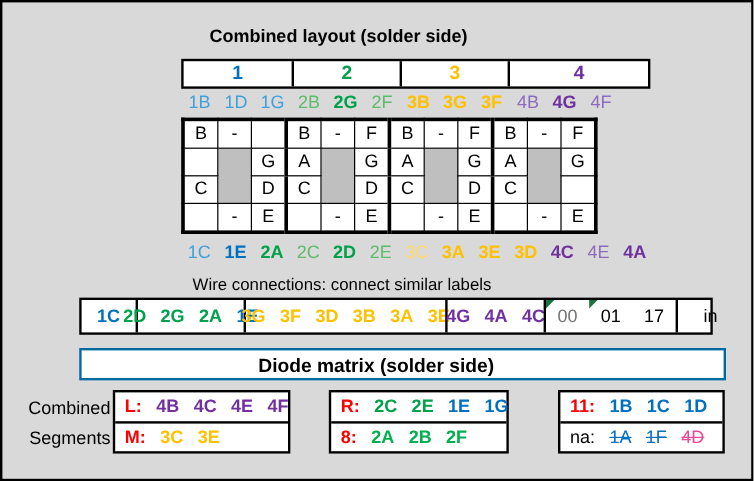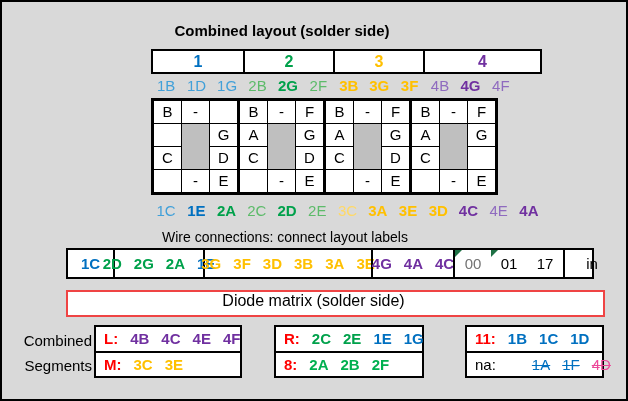--- a/index.html
+++ b/index.html
@@ -51,22 +51,22 @@
   .wc-5 { width:110px; gap:0; font-weight:400; position:relative; }
   .wc-6 { width:27px; font-weight:400;padding-left:27px; }
   .num-part { flex:1; position:relative; height:100%; display:flex; align-items:center; justify-content:center; }
   .flag {
     position:absolute; top:0; left:0; width:0; height:0;
     border-top:7px solid #1E7145; border-right:7px solid transparent;
   }
 
   .diode-bar {
     position:absolute; top:288px; left:64px; width:539px; height:27px;
-    background:#fff; border:2px solid #ef4444; box-sizing:border-box;
-    display:flex; align-items:flex-start; justify-content:center; font-size:16px; font-weight:400;
+    background:#fff; border:2px solid #0369a1; box-sizing:border-box;
+    display:flex; align-items:flex-end; justify-content:center; font-size:16px; font-weight:700;
   }
   .diode-bar span { position:relative; left:-22px; }
 
   .side-label { position:absolute; left:4px; width:86px; text-align:right; font-size:15px; }
   .side-label.combined { top:330px; }
   .side-label.segments { top:355px; }
 
   .dbox {
     position:absolute; top:323px; height:53px; background:#fff;
     border:2px solid #000; box-sizing:border-box; display:flex; flex-direction:column;
@@ -175,21 +175,21 @@
       <span class="label-chip" style="color: rgb(93, 187, 106);">2E</span>
       <span class="label-chip" style="color: rgb(255, 217, 102);">3C</span>
       <span class="label-chip" style="color: rgb(255, 192, 0); font-weight: 700;">3A</span>
       <span class="label-chip" style="color: rgb(255, 192, 0); font-weight: 700;">3E</span>
       <span class="label-chip" style="color: rgb(255, 192, 0); font-weight: 700;">3D</span>
       <span class="label-chip" style="color: rgb(112, 48, 160); font-weight: 700;">4C</span>
       <span class="label-chip" style="color: rgb(143, 107, 191);">4E</span>
       <span class="label-chip" style="color: rgb(112, 48, 160); font-weight: 700;">4A</span>
     </div>
 
-  <div class="wire-caption">Wire connections: connect layout labels</div>
+  <div class="wire-caption">Wire connections: connect similar labels</div>
 
   <div class="wire-table" id="wire-table">
       <div class="wire-cell wc-1">
         <span class="wire-part"><span style="color: rgb(0, 112, 192); font-weight: 700;">1C</span></span>
       </div>
       <div class="wire-cell wc-2">
         <span class="wire-part"><span style="color: rgb(0, 161, 75); font-weight: 700;">2D</span></span>
         <span class="wire-part"><span style="color: rgb(0, 161, 75); font-weight: 700;">2G</span></span>
         <span class="wire-part"><span style="color: rgb(0, 161, 75); font-weight: 700;">2A</span></span>
         <span class="wire-part"><span style="color: rgb(0, 112, 192); font-weight: 700;">1E</span></span>
@@ -263,19 +263,19 @@
     </div>
   <div class="dbox dbox-3" id="dbox-2">
       <div class="diode-row">
         <span style="color: rgb(255, 0, 0); font-weight: 700;">11:</span>
         <span style="color: rgb(0, 112, 192); font-weight: 700;">1B</span>
         <span style="color: rgb(0, 112, 192); font-weight: 700;">1C</span>
         <span style="color: rgb(0, 112, 192); font-weight: 700;">1D</span>
       </div>
       <div class="diode-row">
         <span style="color: rgb(0, 0, 0);">na:</span>
-        <span style="color: rgb(0, 112, 192); text-decoration: line-through; margin-left: 24px;">1A</span>
+        <span style="color: rgb(0, 112, 192); text-decoration: line-through;">1A</span>
         <span style="color: rgb(0, 112, 192); text-decoration: line-through;">1F</span>
         <span style="color: #ec4899; text-decoration: line-through;">4D</span>
       </div>
     </div>
 
 </div>
 
 </body></html>

